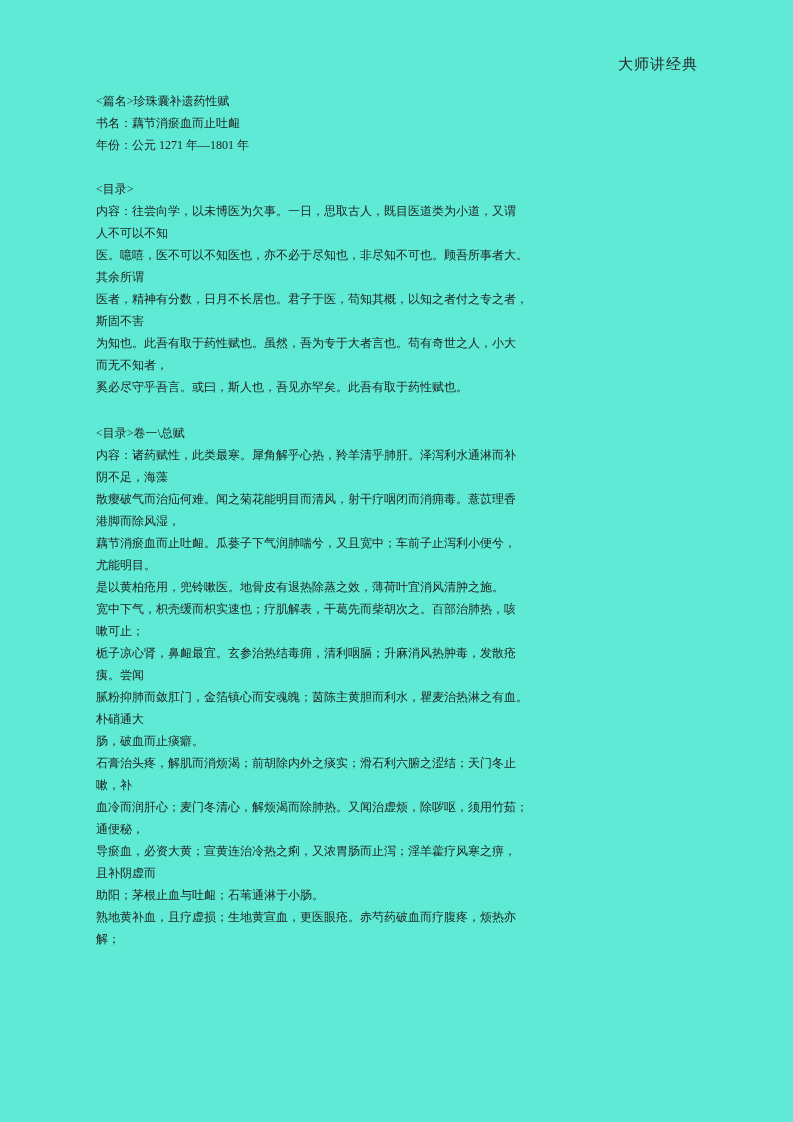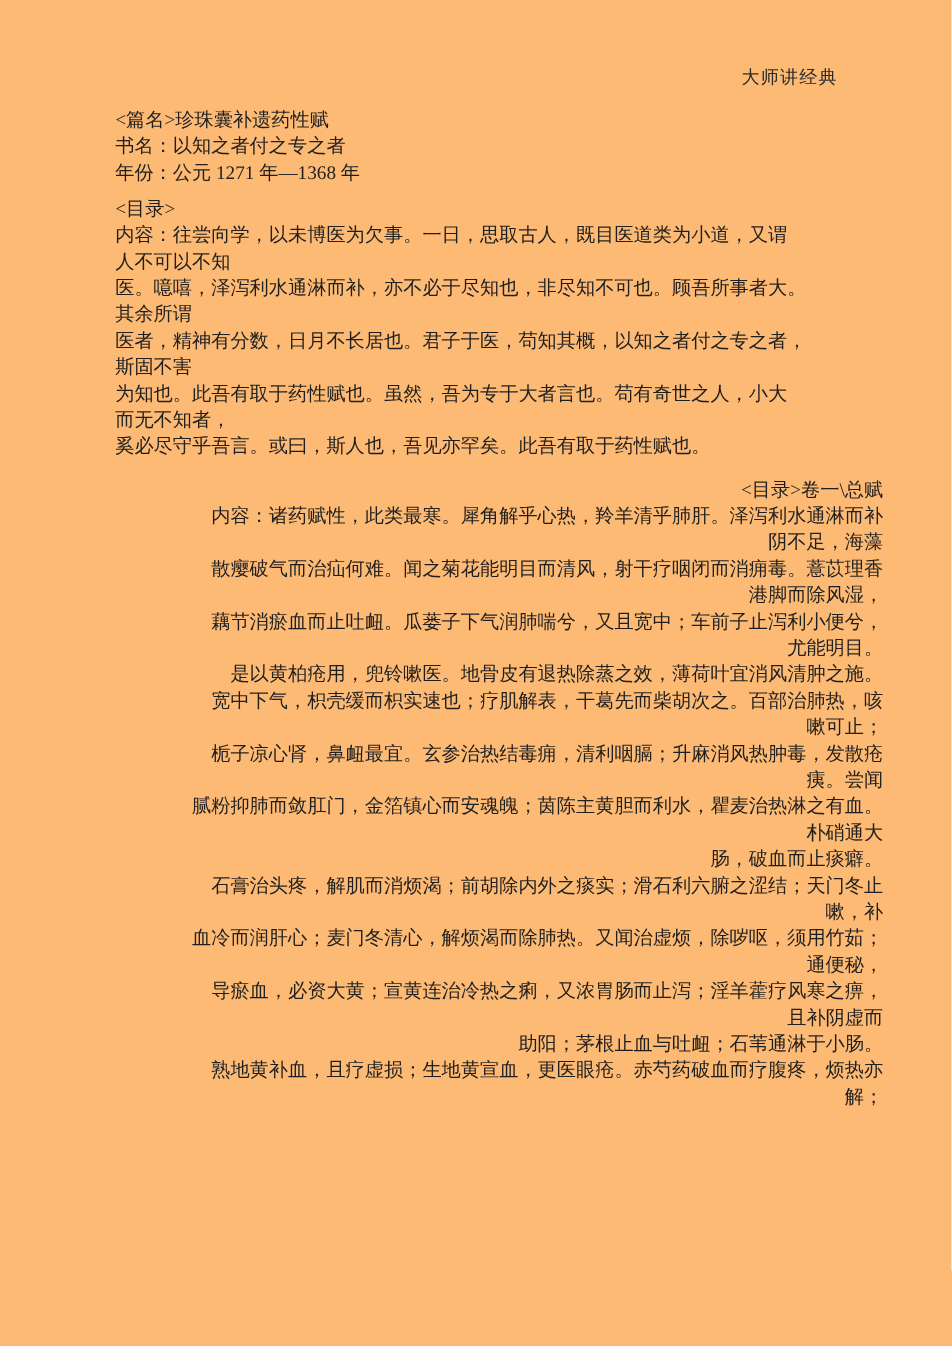--- a/index.html
+++ b/index.html
@@ -4,21 +4,21 @@
 <style>
   html, body {
     margin: 0;
     padding: 0;
     background: #ffffff;
   }
   .page {
     position: relative;
     width: 793px;
     height: 1122px;
-    background: #fdba74;
+    background: #5eead4;
     overflow: hidden;
     font-family: "Liberation Serif", "DejaVu Serif", serif;
     color: #1f1f1f;
   }
   .header-watermark {
     position: absolute;
     top: 55px;
     right: 95px;
     font-size: 15px;
     letter-spacing: 1px;
@@ -29,52 +29,51 @@
     left: 96px;
     top: 90px;
     width: 640px;
     font-size: 16px;
     line-height: 22px;
   }
   .block {
     margin: 0;
   }
   .block.preface {
-    margin-top: 8px;
+    margin-top: 22px;
   }
   .block.chapter {
-    margin-top: 14px;
-    text-align: right;
+    margin-top: 24px;
   }
   .line, .multiline {
     white-space: pre;
-    font-size: 16px;
+    font-size: 12px;
     line-height: 22px;
   }
 </style>
 </head>
 <body>
 
 <div class="page">
 
   <div class="header-watermark">大师讲经典</div>
 
   <div class="content">
 
     <section class="block info">
       <div class="line">&lt;篇名&gt;珍珠囊补遗药性赋</div>
-      <div class="line">书名：以知之者付之专之者</div>
-      <div class="line">年份：公元 1271 年—1368 年</div>
+      <div class="line">书名：藕节消瘀血而止吐衄</div>
+      <div class="line">年份：公元 1271 年—1801 年</div>
     </section>
 
     <section class="block preface">
       <div class="line">&lt;目录&gt;</div>
       <div class="multiline">内容：往尝向学，以未博医为欠事。一日，思取古人，既目医道类为小道，又谓
 人不可以不知
-医。噫嘻，泽泻利水通淋而补，亦不必于尽知也，非尽知不可也。顾吾所事者大。
+医。噫嘻，医不可以不知医也，亦不必于尽知也，非尽知不可也。顾吾所事者大。
 其余所谓
 医者，精神有分数，日月不长居也。君子于医，苟知其概，以知之者付之专之者，
 斯固不害
 为知也。此吾有取于药性赋也。虽然，吾为专于大者言也。苟有奇世之人，小大
 而无不知者，
 奚必尽守乎吾言。或曰，斯人也，吾见亦罕矣。此吾有取于药性赋也。</div>
     </section>
 
     <section class="block chapter">
       <div class="line">&lt;目录&gt;卷一\总赋</div>

